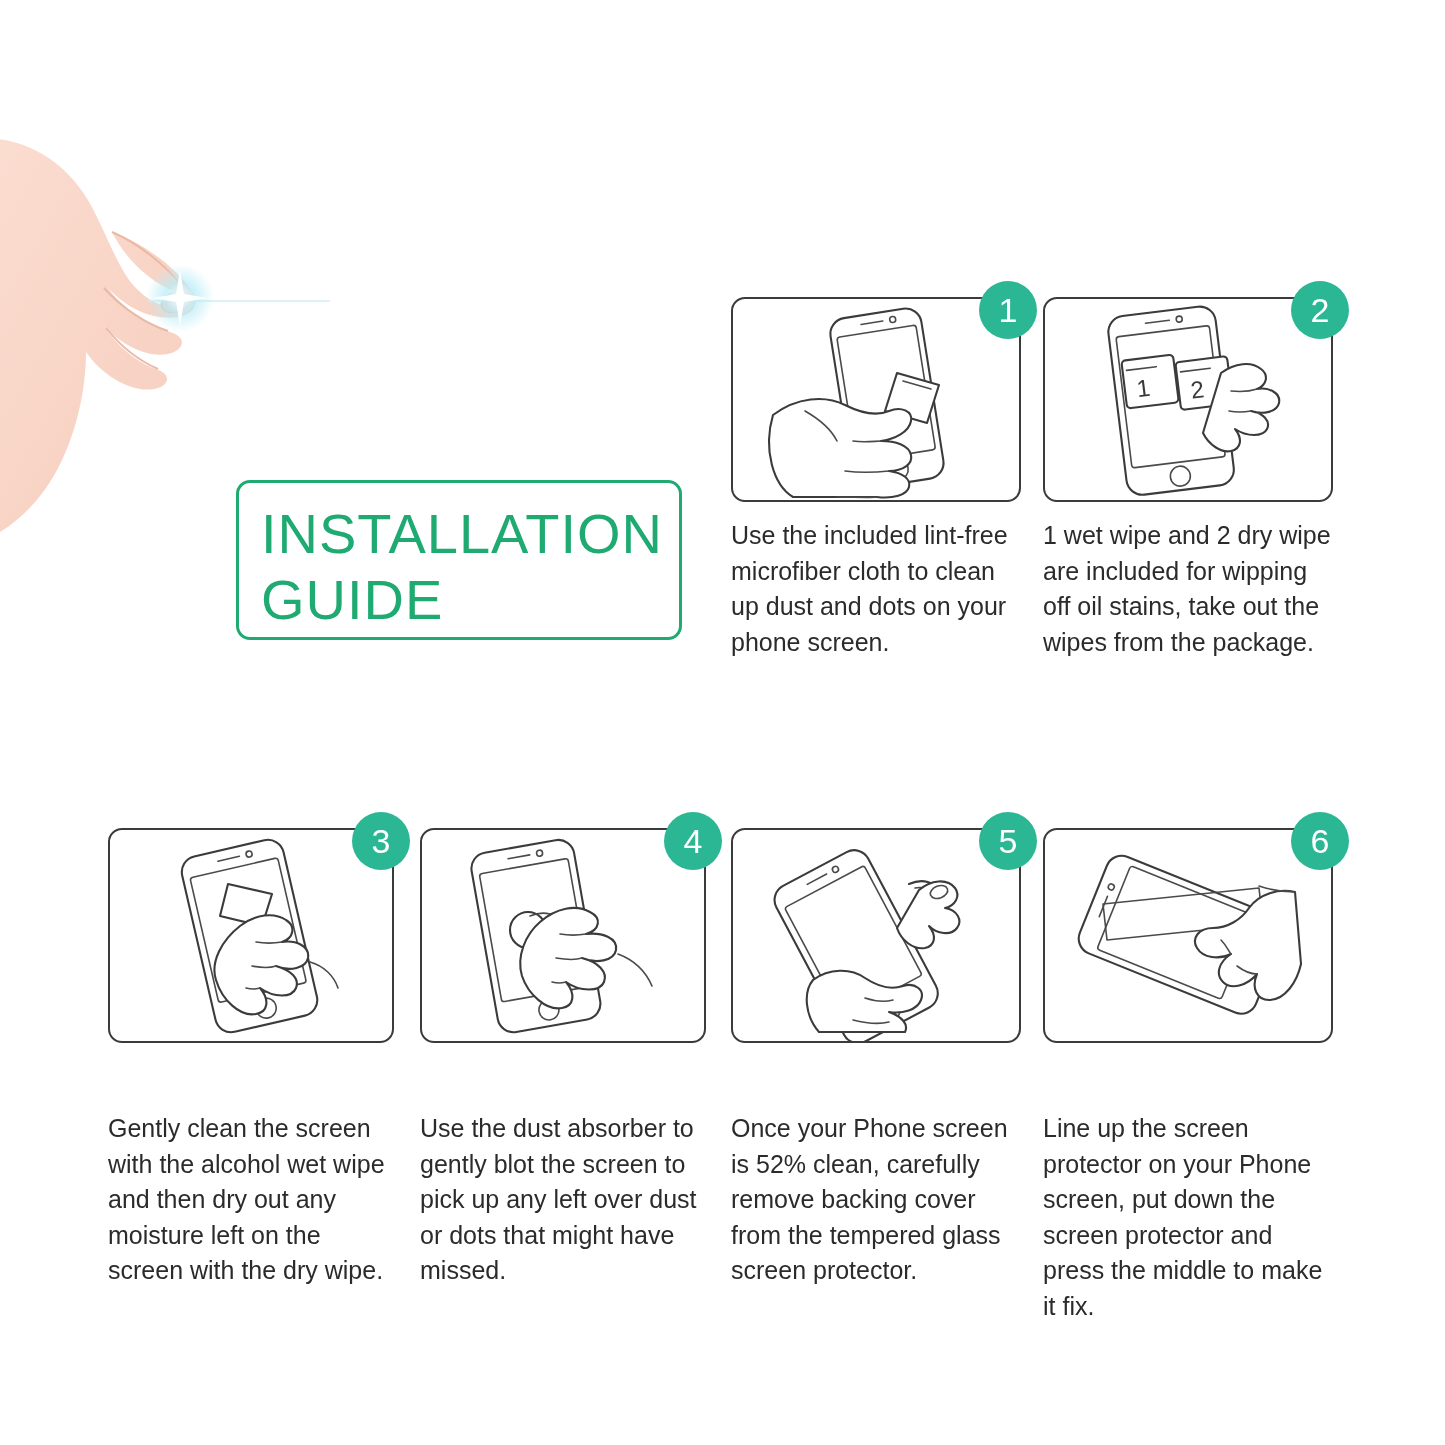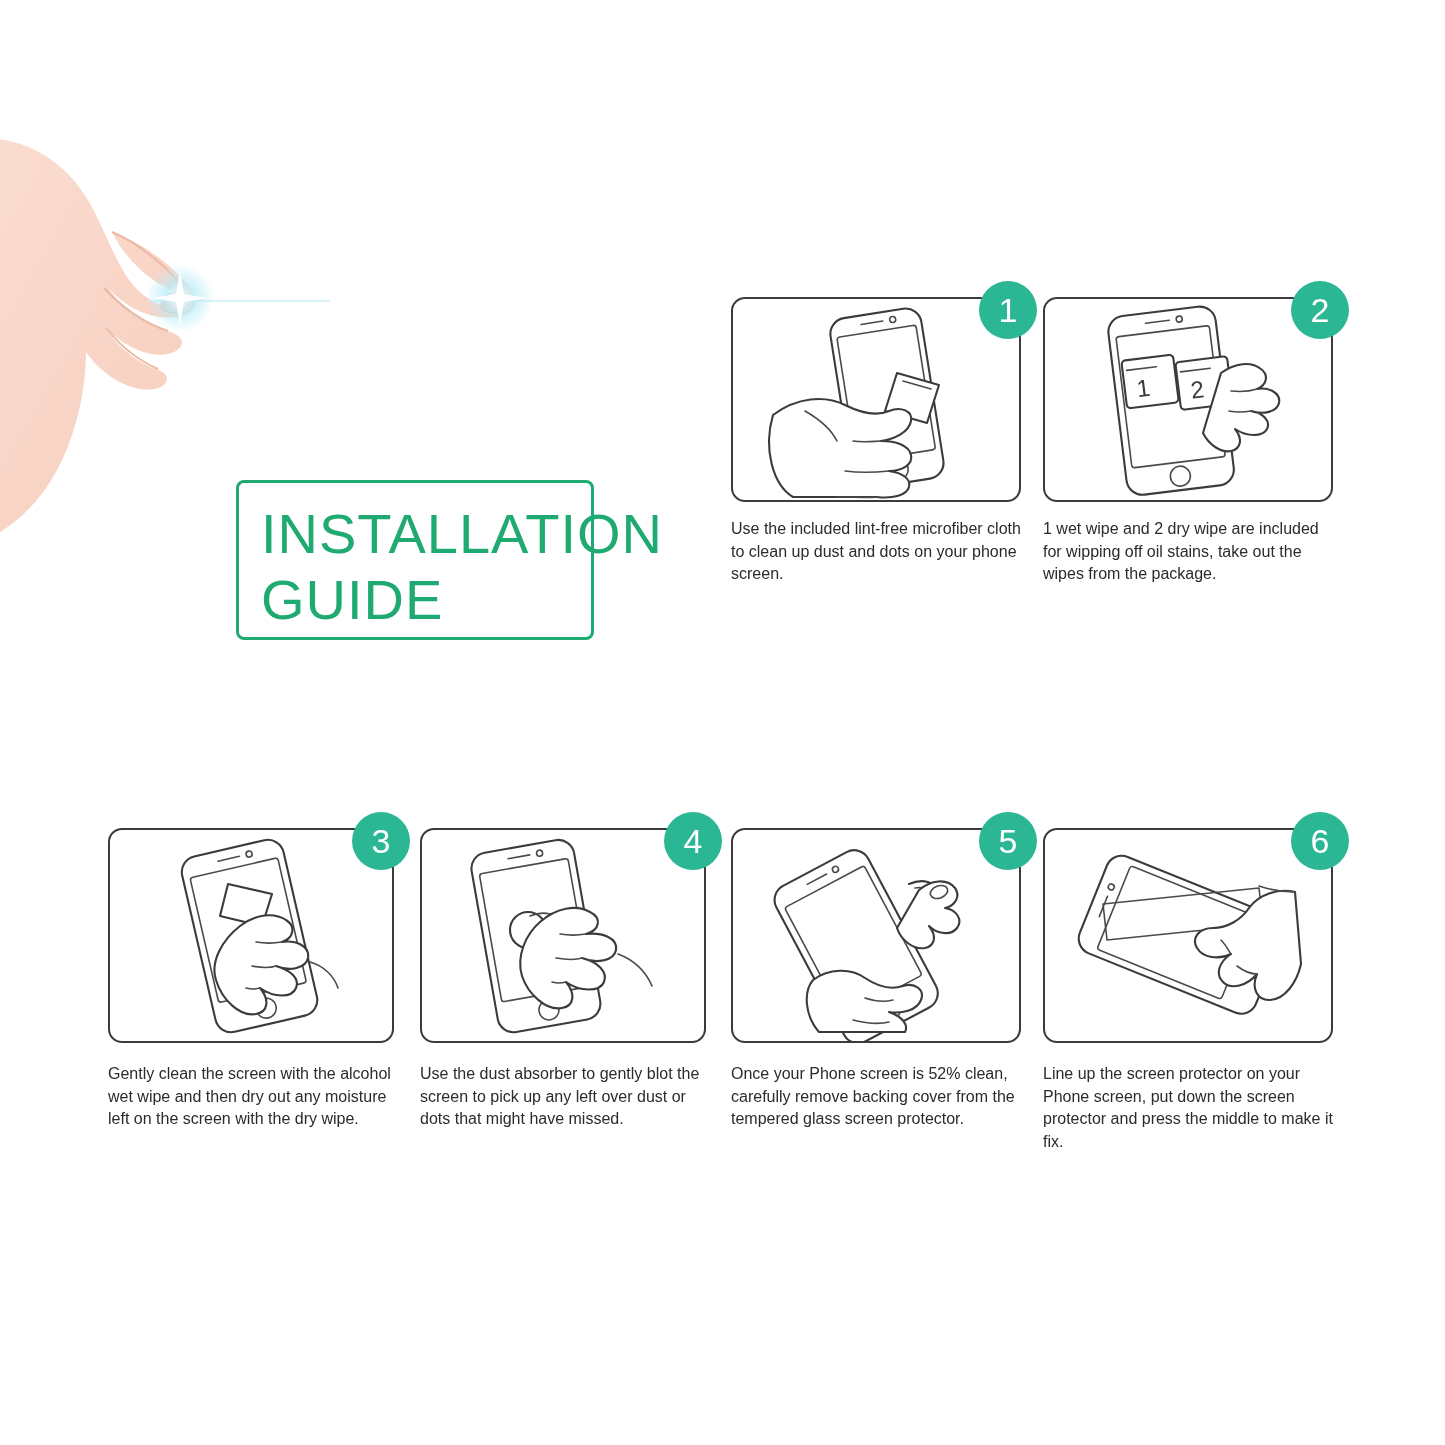--- a/index.html
+++ b/index.html
@@ -28,24 +28,24 @@
     width: 330px;
     height: 460px;
   }
   .hero svg { display: block; }
 
   
   .title-box {
     position: absolute;
     left: 236px;
     top: 480px;
-    width: 358px;
+    width: 446px;
     height: 160px;
     border: 3px solid #1faa72;
-    border-radius: 8px;
+    border-radius: 14px;
     box-sizing: border-box;
     padding: 18px 22px 0 22px;
   }
   .title-text {
     color: #1faa72;
     font-size: 56px;
     line-height: 1.18;
     letter-spacing: 1px;
     font-weight: 400;
     white-space: pre-line;
@@ -75,42 +75,42 @@
     display: flex;
     align-items: center;
     justify-content: center;
     right: -18px;
     top: -18px;
     font-family: "Liberation Sans", sans-serif;
   }
   .caption {
     margin-top: 16px;
     color: #2b2b2b;
-    font-size: 16px;
+    font-size: 25px;
     line-height: 1.42;
     font-family: "Liberation Sans", sans-serif;
   }
 
   
   .step-1 { left: 731px; top: 297px; width: 290px; }
   .step-1 .card { width: 290px; height: 205px; }
   .step-2 { left: 1043px; top: 297px; width: 290px; }
   .step-2 .card { width: 290px; height: 205px; }
 
   
   .step-3 { left: 108px; top: 828px; width: 286px; }
   .step-3 .card { width: 286px; height: 215px; }
   .step-4 { left: 420px; top: 828px; width: 286px; }
   .step-4 .card { width: 286px; height: 215px; }
   .step-5 { left: 731px; top: 828px; width: 290px; }
   .step-5 .card { width: 290px; height: 215px; }
   .step-6 { left: 1043px; top: 828px; width: 290px; }
   .step-6 .card { width: 290px; height: 215px; }
 
-  .bottom-caption { margin-top: 20px; }
+  .bottom-caption { margin-top: 68px; }
 
   .ln { fill: none; stroke: #3b3b3b; stroke-width: 2.1; stroke-linecap: round; stroke-linejoin: round; }
   .ln-thin { fill: none; stroke: #4a4a4a; stroke-width: 1.6; stroke-linecap: round; stroke-linejoin: round; }
   .fill-w { fill: #ffffff; }
 </style>
 </head>
 <body>
 
 <div class="page">
 

